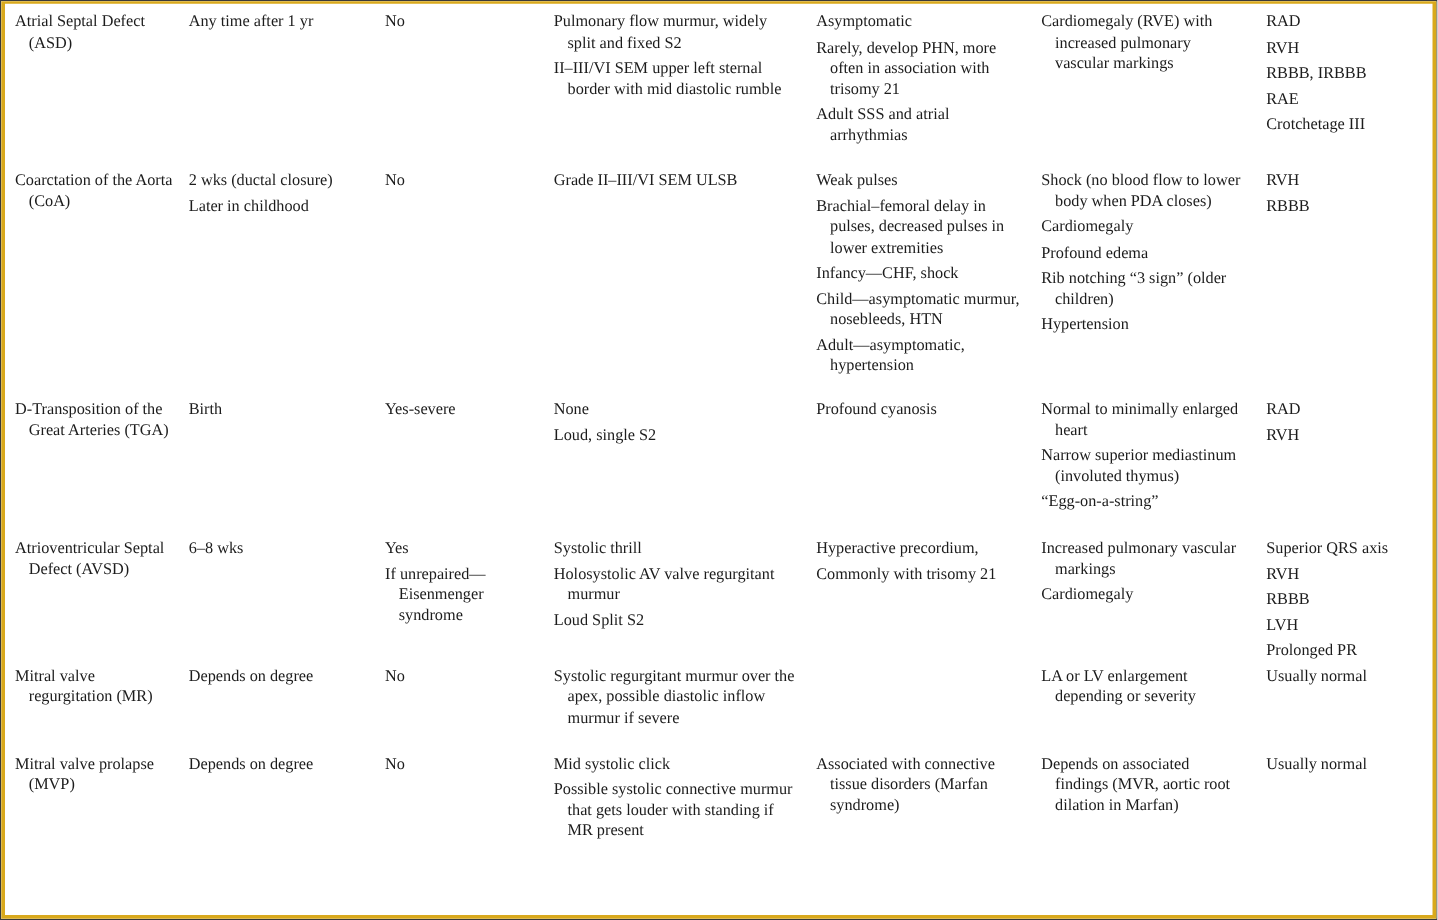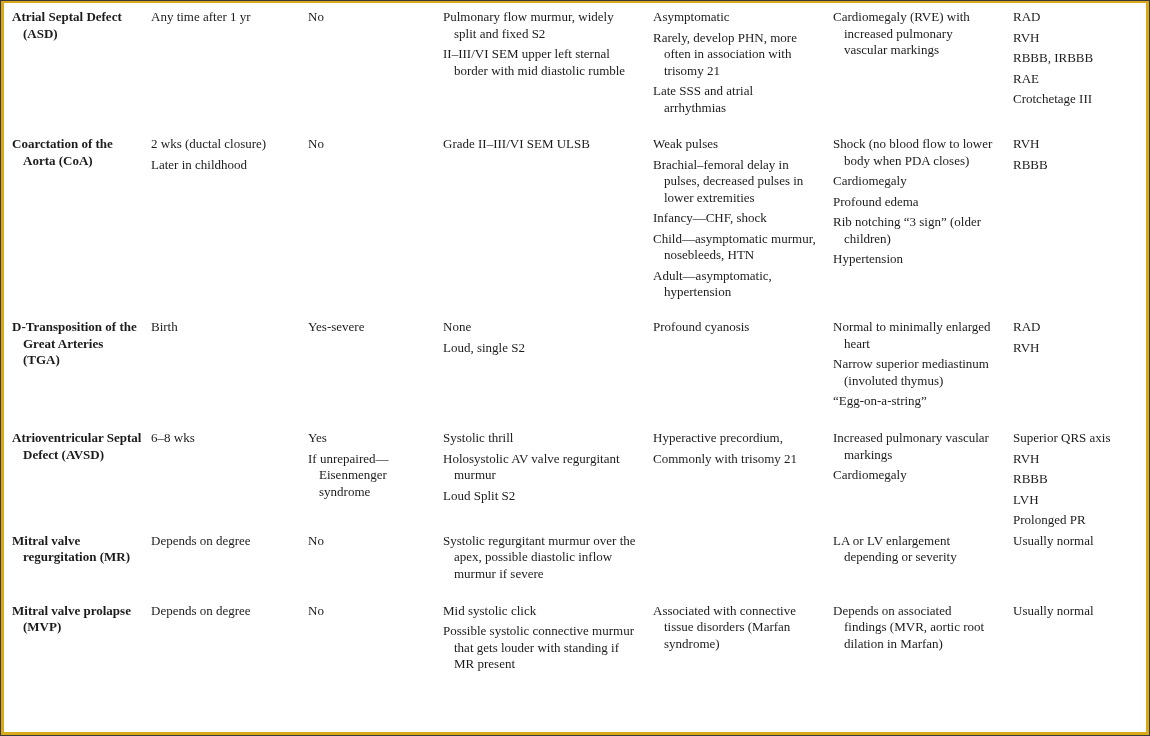--- a/index.html
+++ b/index.html
@@ -1,21 +1,21 @@
 <!DOCTYPE html>
 <html><head>
 <meta charset="utf-8">
 <style>
   html,body{margin:0;padding:0;background:#ffffff;}
   body{width:1150px;height:736px;font-family:"Liberation Serif","DejaVu Serif",serif;color:#1c1c1c;}
   .page{box-sizing:border-box;width:1150px;height:736px;border:1px solid #3a3a3a;}
   .inner{box-sizing:border-box;width:100%;height:100%;border:3px solid #d9a91c;border-top-width:2px;padding-top:6px;overflow:hidden;background:#fff;}
   table{border-collapse:collapse;table-layout:fixed;width:1142px;}
   td{vertical-align:top;padding:0 16px 0 0;font-size:13px;line-height:16.5px;word-wrap:break-word;}
-  td.cond{font-weight:bold;padding-left:8px;padding-right:8px;}
+  td.cond{font-weight:normal;padding-left:8px;padding-right:8px;}
   td p{margin:0 0 4px 0;padding-left:11px;text-indent:-11px;}
 </style>
 </head>
 <body>
 
 <div class="page">
   <div class="inner">
     <table>
       <colgroup>
         <col style="width:147px">
@@ -37,21 +37,21 @@
             <td>
               <p>No</p>
             </td>
             <td>
               <p>Pulmonary flow murmur, widely split and fixed S2</p>
               <p>II–III/VI SEM upper left sternal border with mid diastolic rumble</p>
             </td>
             <td>
               <p>Asymptomatic</p>
               <p>Rarely, develop PHN, more often in association with trisomy 21</p>
-              <p>Late SSS and atrial arrhythmias</p>
+              <p>Adult SSS and atrial arrhythmias</p>
             </td>
             <td>
               <p>Cardiomegaly (RVE) with increased pulmonary vascular markings</p>
             </td>
             <td>
               <p>RAD</p>
               <p>RVH</p>
               <p>RBBB, IRBBB</p>
               <p>RAE</p>
               <p>Crotchetage III</p>

